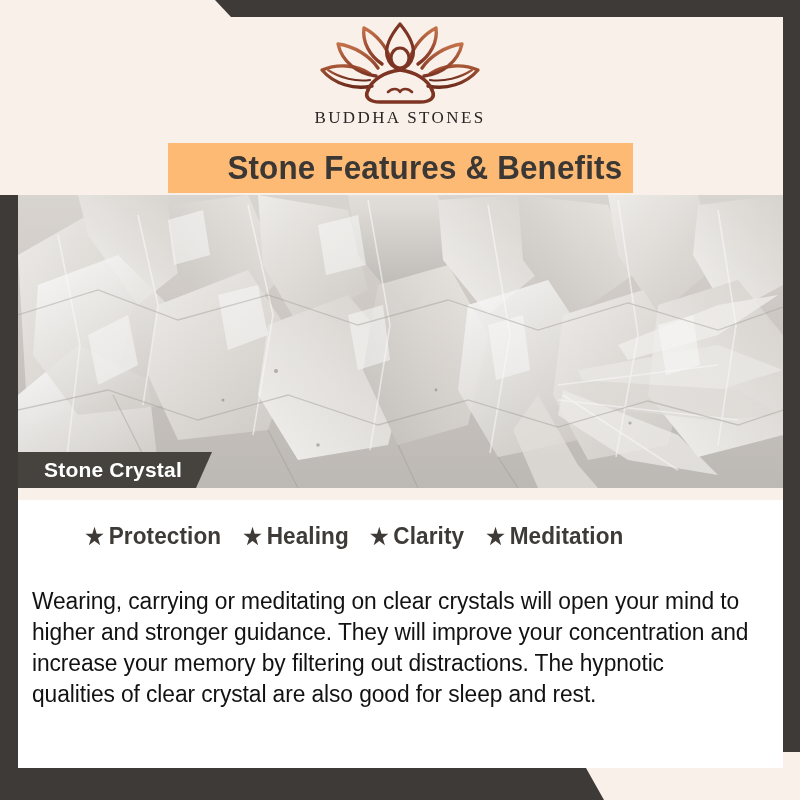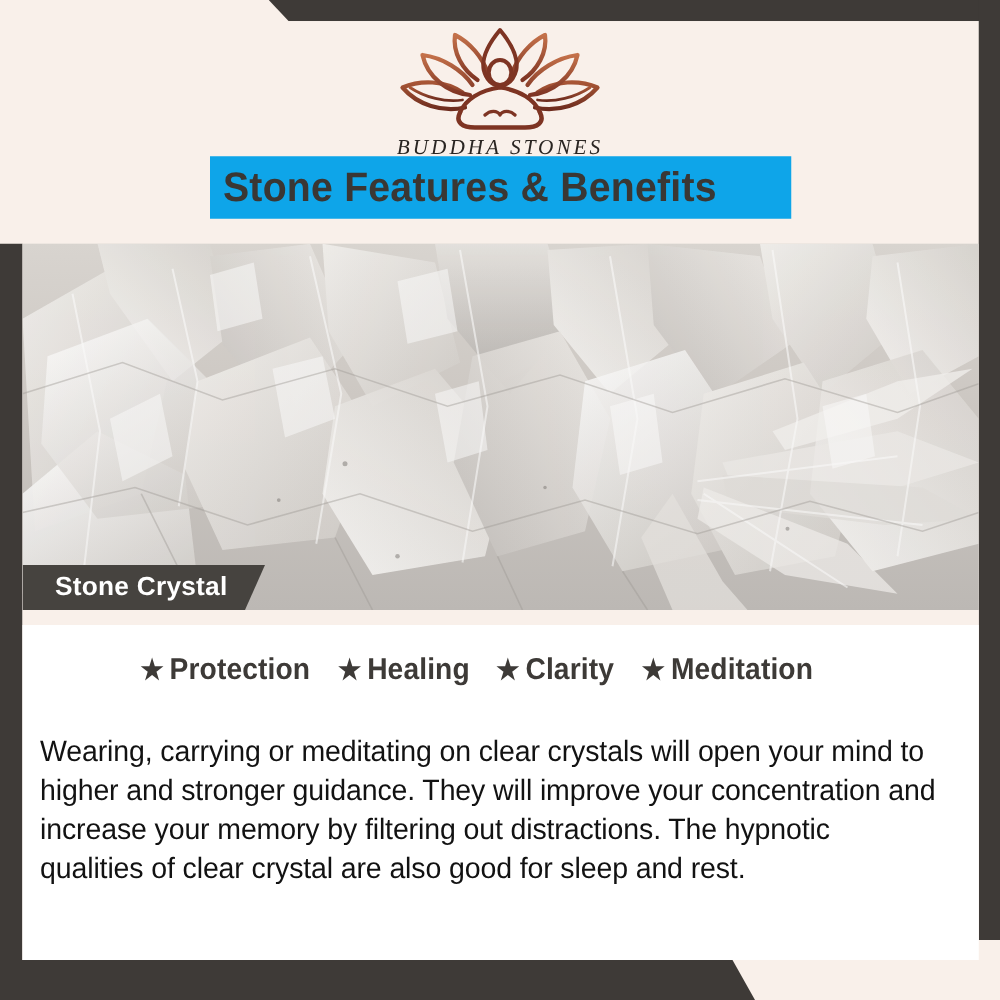--- a/index.html
+++ b/index.html
@@ -78,34 +78,33 @@
   }
   .brand-name {
     display: block;
     margin: 5px auto 0;
     font-family: "Liberation Serif", serif;
     font-size: 17px;
     letter-spacing: 2.4px;
     color: #2A2522;
     font-weight: 400;
     line-height: 1;
-    font-style: italic;
   }
 
   
   .title-banner {
     position: absolute;
-    top: 125px;
+    top: 143px;
     left: 168px;
     width: 465px;
     height: 50px;
-    background: #0ea5e9;
+    background: #fdba74;
     display: flex;
     align-items: center;
-    justify-content: flex-start;
+    justify-content: flex-end;
   }
   .title-text {
     font-family: "Liberation Sans Narrow", "Liberation Sans", sans-serif;
     font-size: 33px;
     font-weight: 700;
     color: #3A3734;
     letter-spacing: 0.2px;
     white-space: nowrap;
     transform: scaleX(0.95);
   }
@@ -164,21 +163,20 @@
     background: #FFFFFF;
   }
 
   .benefit-row {
     position: absolute;
     top: 22px;
     left: 0;
     width: 673px;
     text-align: center;
     white-space: nowrap;
-    padding-left: 27px;
   }
   .benefit {
     display: inline-block;
     font-family: "Liberation Sans Narrow", "Liberation Sans", sans-serif;
     font-size: 24px;
     font-weight: 700;
     color: #3D3A37;
     letter-spacing: 0.1px;
     transform: scaleX(0.94);
   }

